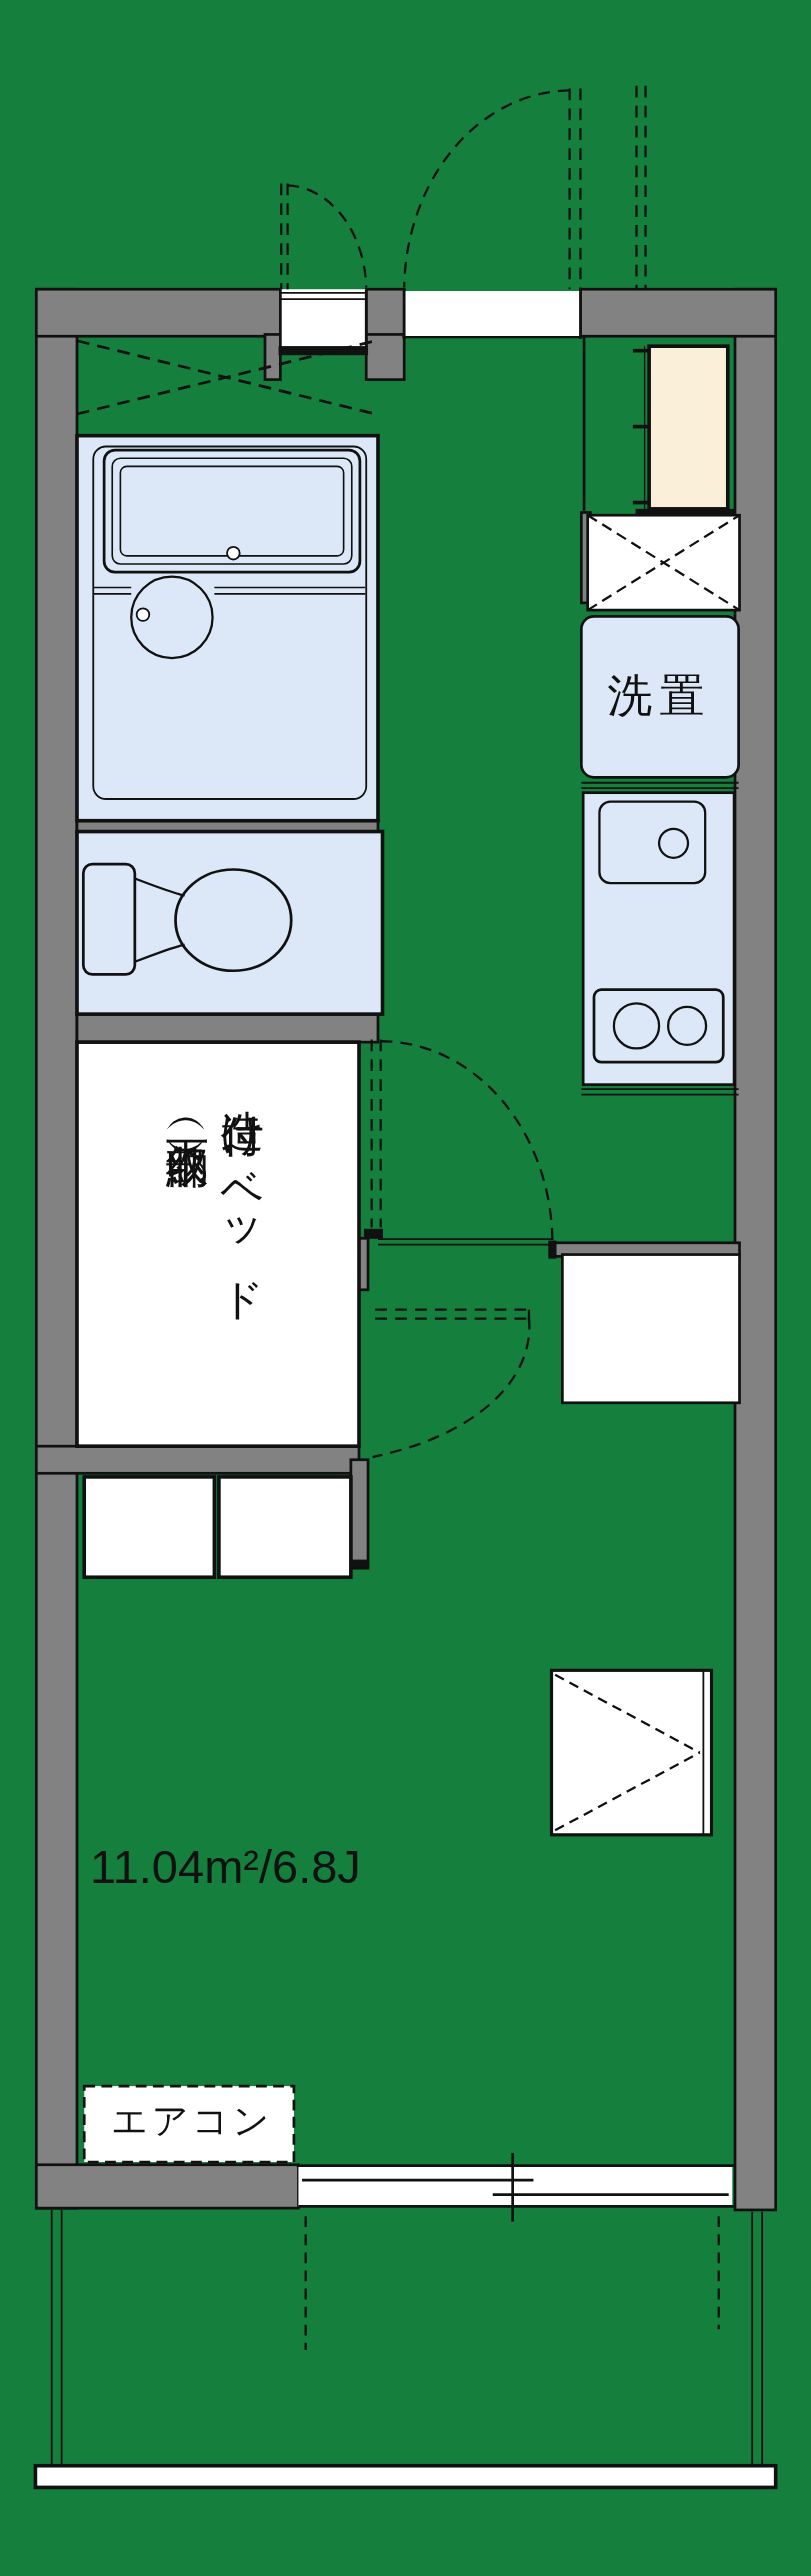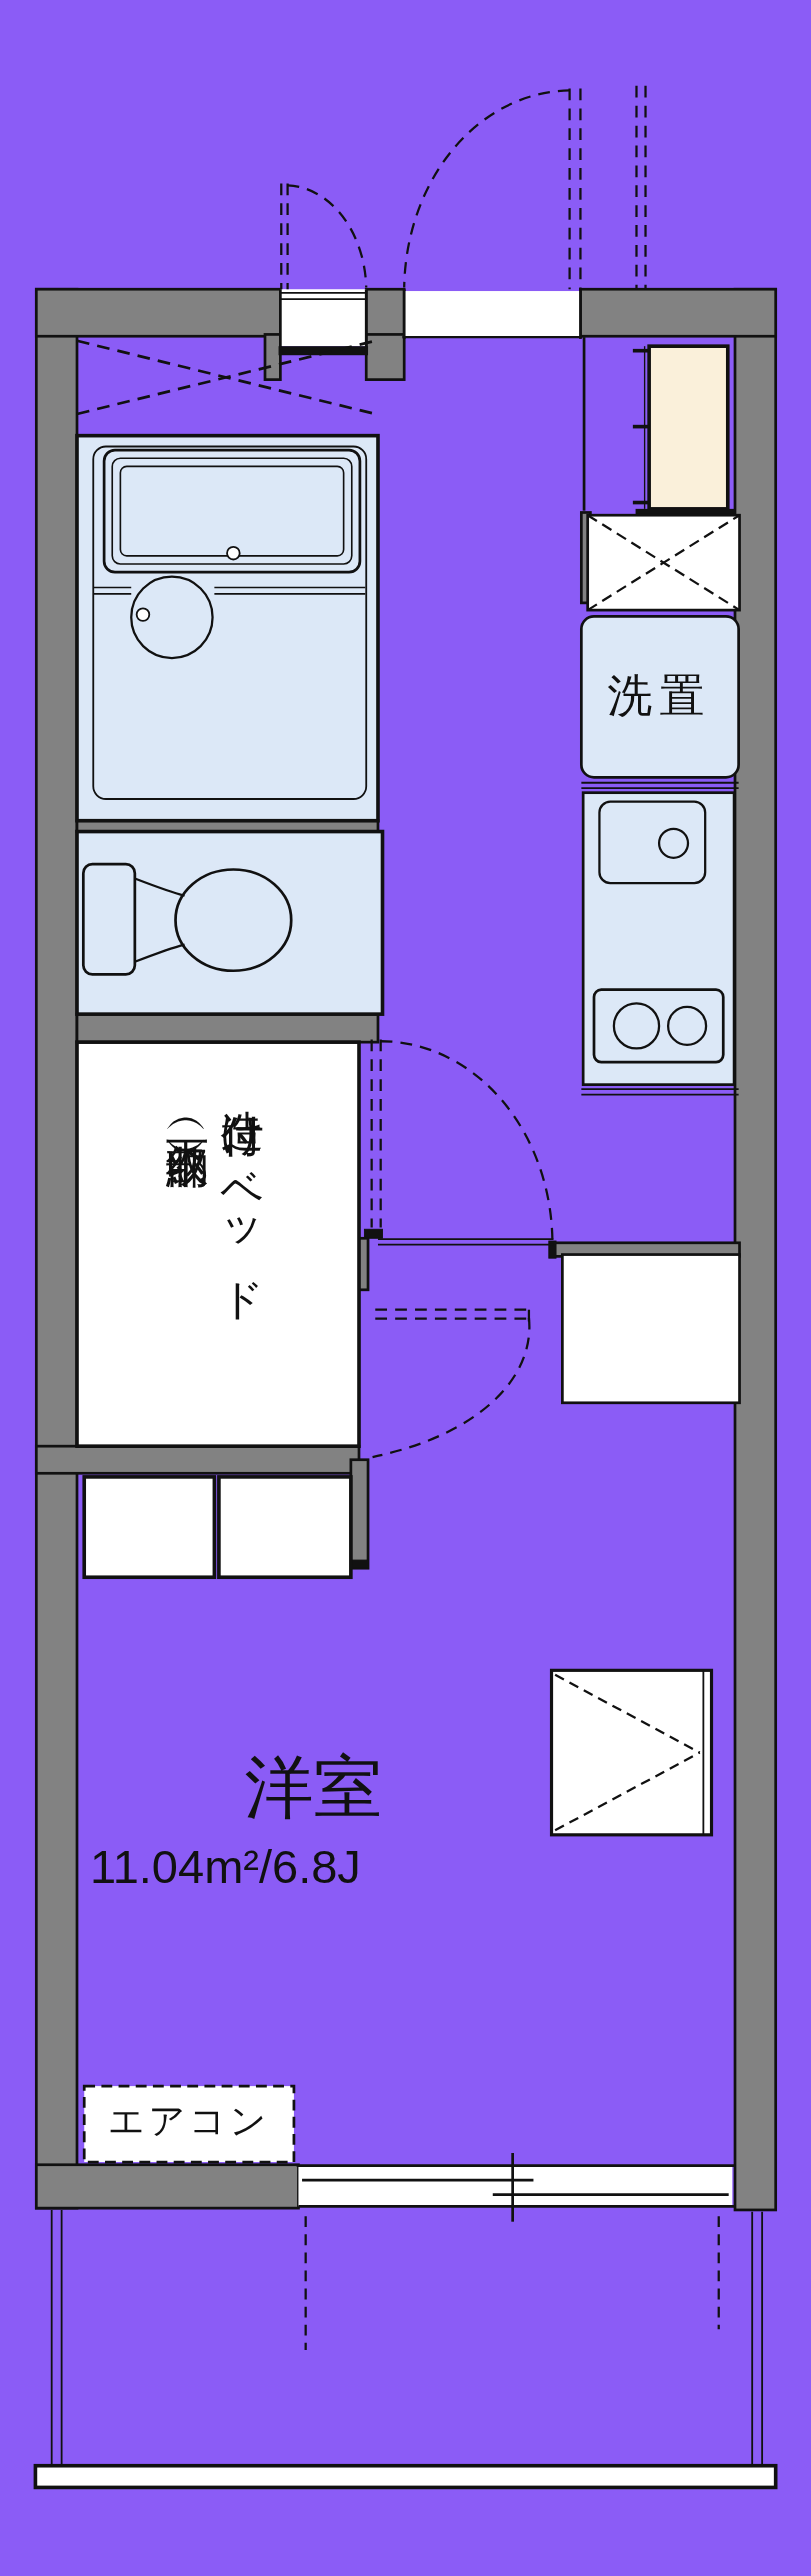--- a/index.html
+++ b/index.html
@@ -1,25 +1,25 @@
 <!DOCTYPE html>
 <html style="font-size:14.5px"><head>
 <meta charset="utf-8">
 <style>
   html,body{margin:0;padding:0;background:#ffffff;}
-  #plan{position:relative;width:812px;height:2576px;background:#8b5cf6;
+  #plan{position:relative;width:812px;height:2576px;background:#15803d;
         font-family:"Liberation Sans","DejaVu Sans",sans-serif;color:#111;}
   #plan svg{position:absolute;left:0;top:0;}
   .lbl{position:absolute;color:#111;line-height:1.05;white-space:nowrap;}
   .lbl-washer{left:581px;top:672px;width:157px;text-align:center;font-size:45px;letter-spacing:7.2px;}
   .lbl-bed-col1{left:220px;top:1076px;font-size:43px;writing-mode:vertical-rl;text-orientation:mixed;letter-spacing:5.4px;}
   .lbl-bed-col2{left:165px;top:1105px;font-size:43px;writing-mode:vertical-rl;text-orientation:mixed;letter-spacing:1.8px;}
   .lbl-room{left:178px;top:1752px;width:271px;text-align:center;font-size:69px;font-weight:500;}
   .lbl-area{left:90px;top:1842px;width:452px;text-align:left;font-size:47px;}
-  .lbl-aircon{left:87px;top:2102px;width:204px;text-align:center;font-size:36px;letter-spacing:3.6px;}
+  .lbl-aircon{left:69px;top:2102px;width:204px;text-align:right;font-size:36px;letter-spacing:3.6px;}
 </style>
 </head>
 <body>
 
 <div id="plan">
 
 <svg width="812" height="2576" viewBox="0 0 898 2850">
   <g stroke="#111" fill="none">
 
     <g fill="#828282" stroke="#111" stroke-width="3">
@@ -179,17 +179,16 @@
       <line x1="795" y1="2452" x2="795" y2="2577" stroke-width="2.5" stroke-dasharray="12 8"></line>
       <rect x="39" y="2728" width="819" height="24" fill="#fff" stroke-width="4"></rect>
     </g>
 
   </g>
 </svg>
 
   <div class="lbl lbl-washer">洗置</div>
   <div class="lbl lbl-bed-col1">造付けベッド</div>
   <div class="lbl lbl-bed-col2">（下部収納）</div>
-  <div class="lbl lbl-room">洋室</div>
   <div class="lbl lbl-area">11.04m²/6.8J</div>
   <div class="lbl lbl-aircon">エアコン</div>
 </div>
 
 
 </body></html>

